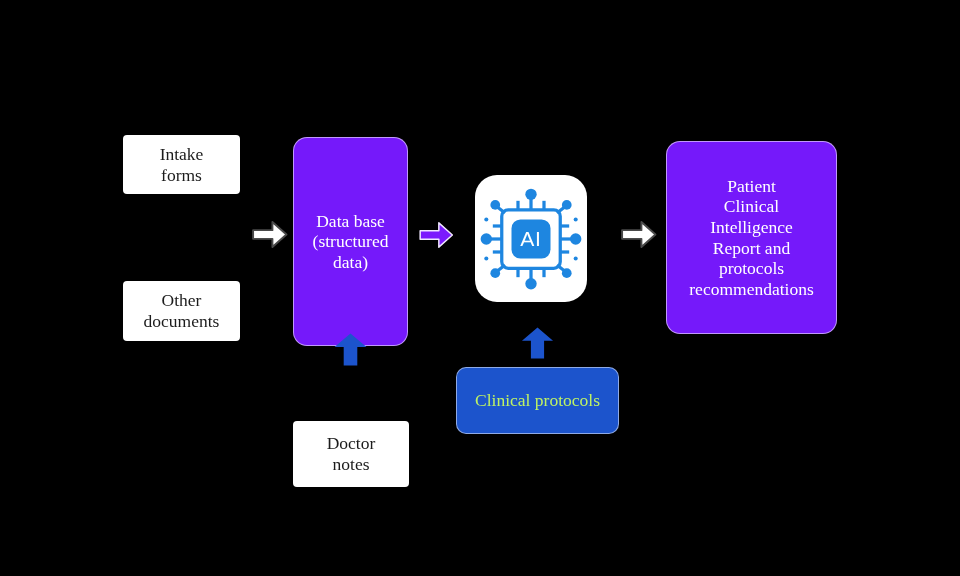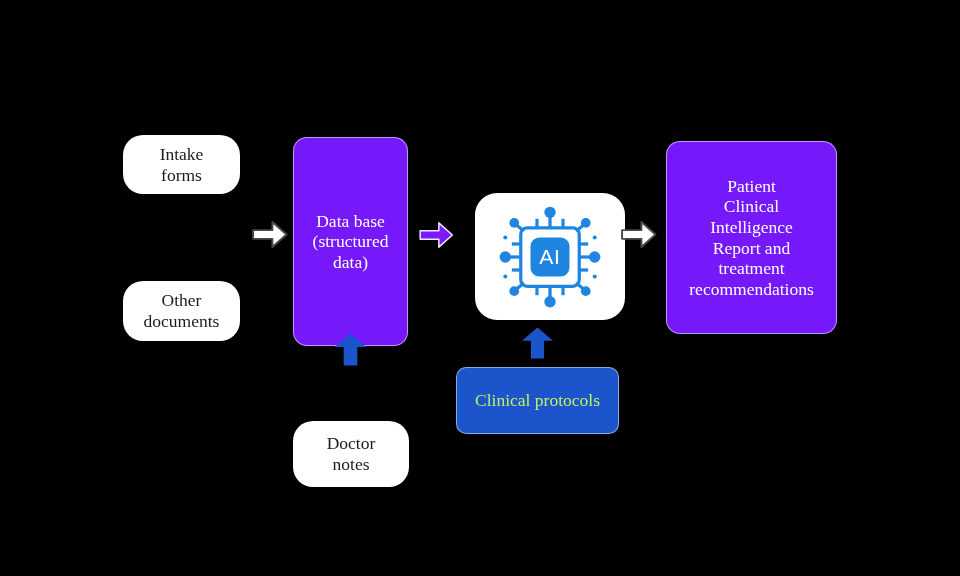--- a/index.html
+++ b/index.html
@@ -25,21 +25,21 @@
     font-size: 17.5px;
     line-height: 1.18;
   }
   .label {
     white-space: pre-line;
     display: block;
   }
   .white-node {
     background: var(--white, #ffffff);
     color: var(--dark-text, #1c1c1c);
-    border-radius: 20px;
+    border-radius: 4px;
   }
   .purple-node {
     background: var(--purple, #7519fa);
     color: #ffffff;
     border-radius: 14px;
     border: 1px solid rgba(255,255,255,0.55);
   }
   .blue-node {
     background: var(--royal-blue, #1c54cc);
     color: #bef264;
@@ -113,21 +113,21 @@
 (structured
 data)</span>
   </div>
 
   <div class="arrow" style="left:419px; top:221px; width:35px; height:28px;">
     <svg viewBox="0 0 37 30">
       <path class="arrow-purple-path" d="M1 10.5 L21 10.5 L21 2 L35.5 15 L21 28 L21 19.5 L1 19.5 Z"></path>
     </svg>
   </div>
 
-  <div class="node ai-node" style="left:475px; top:193px; width:150px; height:127px;">
+  <div class="node ai-node" style="left:475px; top:175px; width:112px; height:127px;">
     <svg viewBox="0 0 128 128" style="width:104px; height:104px;">
       <g class="ai-icon-stroke">
         <rect x="28" y="28" width="72" height="72" rx="8"></rect>
         <line x1="64" y1="28" x2="64" y2="12"></line>
         <line x1="48" y1="28" x2="48" y2="17"></line>
         <line x1="80" y1="28" x2="80" y2="17"></line>
         <line x1="64" y1="100" x2="64" y2="116"></line>
         <line x1="48" y1="100" x2="48" y2="111"></line>
         <line x1="80" y1="100" x2="80" y2="111"></line>
         <line x1="28" y1="64" x2="12" y2="64"></line>
@@ -164,21 +164,21 @@
     <svg viewBox="0 0 37 30">
       <path class="arrow-white-path" d="M1 10.5 L21 10.5 L21 2 L35.5 15 L21 28 L21 19.5 L1 19.5 Z"></path>
     </svg>
   </div>
 
   <div class="node purple-node" style="left:666px; top:141px; width:171px; height:193px;">
     <span class="label">Patient
 Clinical
 Intelligence
 Report and
-treatment
+protocols
 recommendations</span>
   </div>
 
   <div class="arrow" style="left:334px; top:333px; width:33px; height:33px;">
     <svg viewBox="0 0 34 34">
       <path class="arrow-blue-path" d="M17 0.5 L33.5 14.5 L24 14.5 L24 33.5 L10 33.5 L10 14.5 L0.5 14.5 Z"></path>
     </svg>
   </div>
 
   <div class="node white-node" style="left:293px; top:373px; width:116px; height:66px;margin-top:48px;">

